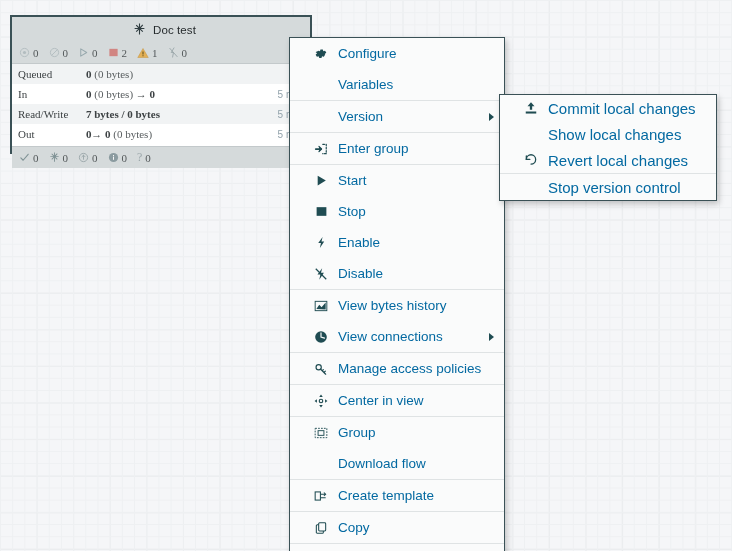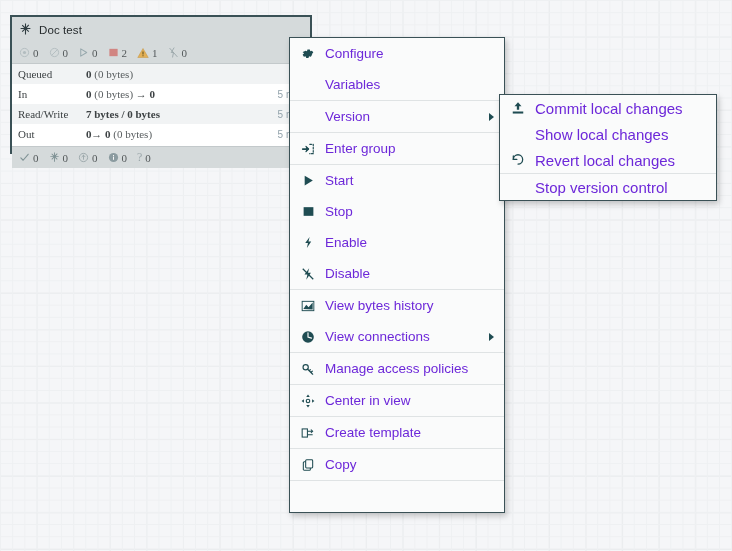--- a/index.html
+++ b/index.html
@@ -34,20 +34,21 @@
     border: 2px solid #3a5156;
     background: #ffffff;
     z-index: 2;
   }
   .pg-header {
     height: 25px;
     background: #d5dadb;
     display: flex; align-items: center;
     padding-left: 7px;
     gap: 7px;
+    justify-content: center;
   }
   .pg-title {
     font-size: 11.5px;
     color: #262b2d;
     letter-spacing: .1px;
   }
   .pg-statusbar {
     height: 22px;
     background: #d5dadb;
     display: flex; align-items: center;
@@ -94,23 +95,23 @@
     border: 1.5px solid #3a5156;
     z-index: 10;
     box-shadow: 2px 3px 6px rgba(0,0,0,.22);
   }
   .menu-main { left: 289px; top: 37px; width: 216px; }
   .menu-sub  { left: 499px; top: 94px; width: 218px; }
   .menu-group + .menu-group { border-top: 1px solid #dfe3e4; }
   .menu-item {
     display: flex; align-items: center;
     height: 31px;
-    padding: 0 10px 0 9px;
+    padding: 0 10px 0 22px;
     font-size: 13.5px;
-    color: #6d28d9;
+    color: #0369a1;
     cursor: default;
     position: relative;
   }
   .menu-sub .menu-item { height: 26px; font-size: 15px; }
   .mi-icon {
     width: 18px; min-width: 18px;
     display: flex; align-items: center; justify-content: center;
     margin-right: 8px;
     color: #1f4c52;
   }
@@ -375,20 +376,35 @@
       <span class="mi-icon">
         <svg width="14" height="14" viewBox="0 0 24 24" fill="#1f4c52">
             <path d="M12 1 L15 5 H9 Z M12 23 L9 19 H15 Z M1 12 L5 9 V15 Z M23 12 L19 15 V9 Z"></path>
             <circle cx="12" cy="12" r="3" fill="none" stroke="#1f4c52" stroke-width="2"></circle>
           </svg>
       </span>
       <span class="mi-label">Center in view</span>
     </div>
   </div>
 
+  <div class="menu-group">
+    <div class="menu-item">
+      <span class="mi-icon">
+        <svg width="14" height="14" viewBox="0 0 24 24" fill="none" stroke="#1f4c52">
+            <rect x="2" y="4" width="20" height="16" stroke-width="1.6" stroke-dasharray="3 2"></rect>
+            <rect x="7" y="8" width="10" height="8" stroke-width="1.6"></rect>
+          </svg>
+      </span>
+      <span class="mi-label">Group</span>
+    </div>
+    <div class="menu-item">
+      <span class="mi-icon empty"></span>
+      <span class="mi-label">Download flow</span>
+    </div>
+  </div>
 
   <div class="menu-group">
     <div class="menu-item">
       <span class="mi-icon">
         <svg width="14" height="14" viewBox="0 0 24 24" fill="none" stroke="#1f4c52" stroke-width="1.8">
             <rect x="2" y="5" width="9" height="14"></rect>
             <path d="M11 9h9 M11 15h9 M17 6l3 3-3 3" fill="none"></path>
           </svg>
       </span>
       <span class="mi-label">Create template</span>

